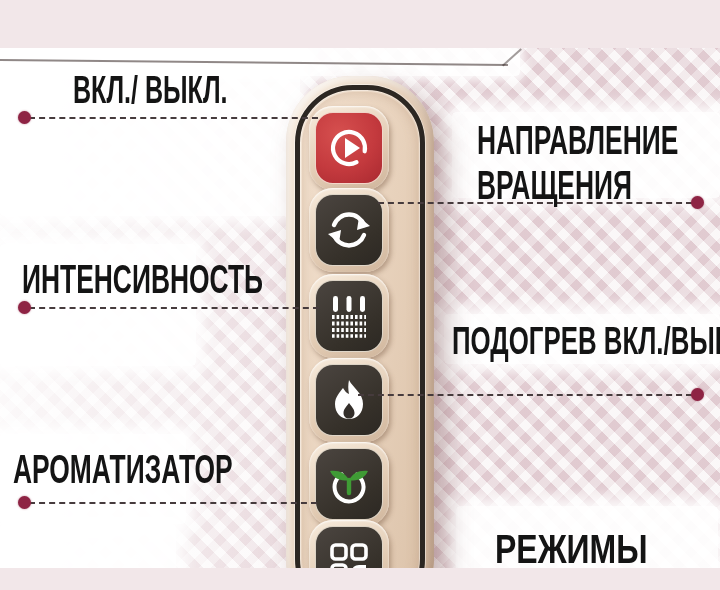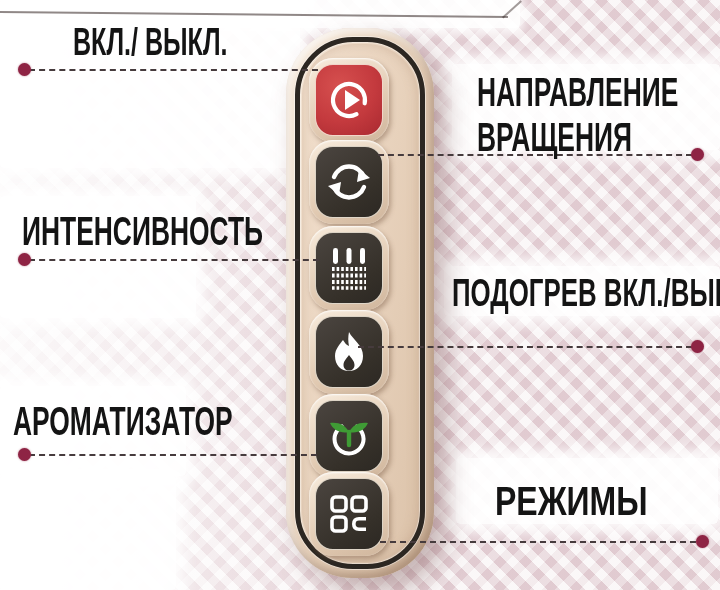--- a/index.html
+++ b/index.html
@@ -1,18 +1,18 @@
 <!DOCTYPE html>
 <html><head>
 <meta charset="utf-8">
 <style>
   html,body{margin:0;padding:0;}
   body{width:720px;height:590px;overflow:hidden;position:relative;
        font-family:"Liberation Sans",sans-serif;background:#f2e7e9;}
-  .stage{position:absolute;inset:0;width:720px;height:590px;overflow:hidden;}
+  .stage{position:absolute;inset:0;width:720px;height:520px;overflow:hidden;margin-top:48px;}
 
   
   .bg{position:absolute;inset:0;z-index:0;background-color:#ecdee1;
       background-image:
         repeating-linear-gradient(45deg, rgba(255,255,255,.55) 0 9px, rgba(213,182,191,.30) 9px 18px),
         repeating-linear-gradient(-45deg, rgba(255,255,255,.50) 0 9px, rgba(216,188,196,.30) 9px 18px);}
   .bg-fadeleft{position:absolute;inset:0;z-index:1;
       background:linear-gradient(to right, rgba(255,255,255,.88) 0%, rgba(255,255,255,.55) 26%,
                  rgba(255,255,255,.12) 48%, rgba(255,255,255,0) 62%);}
 

